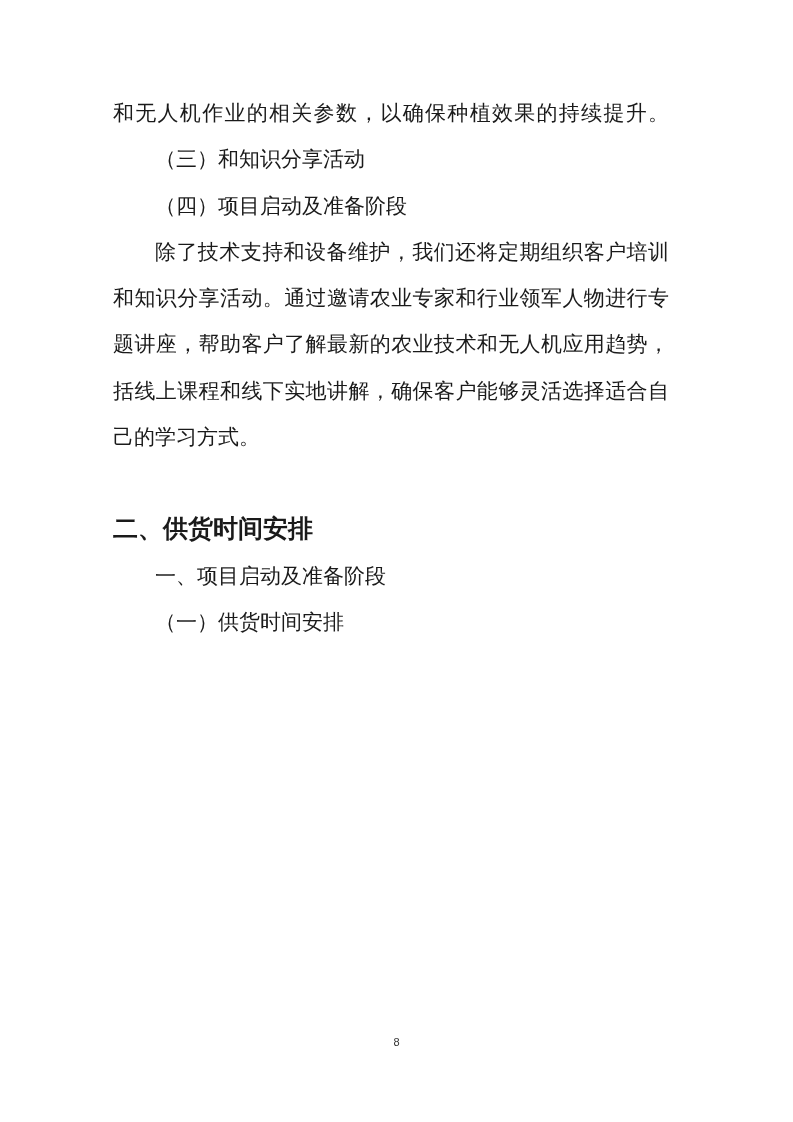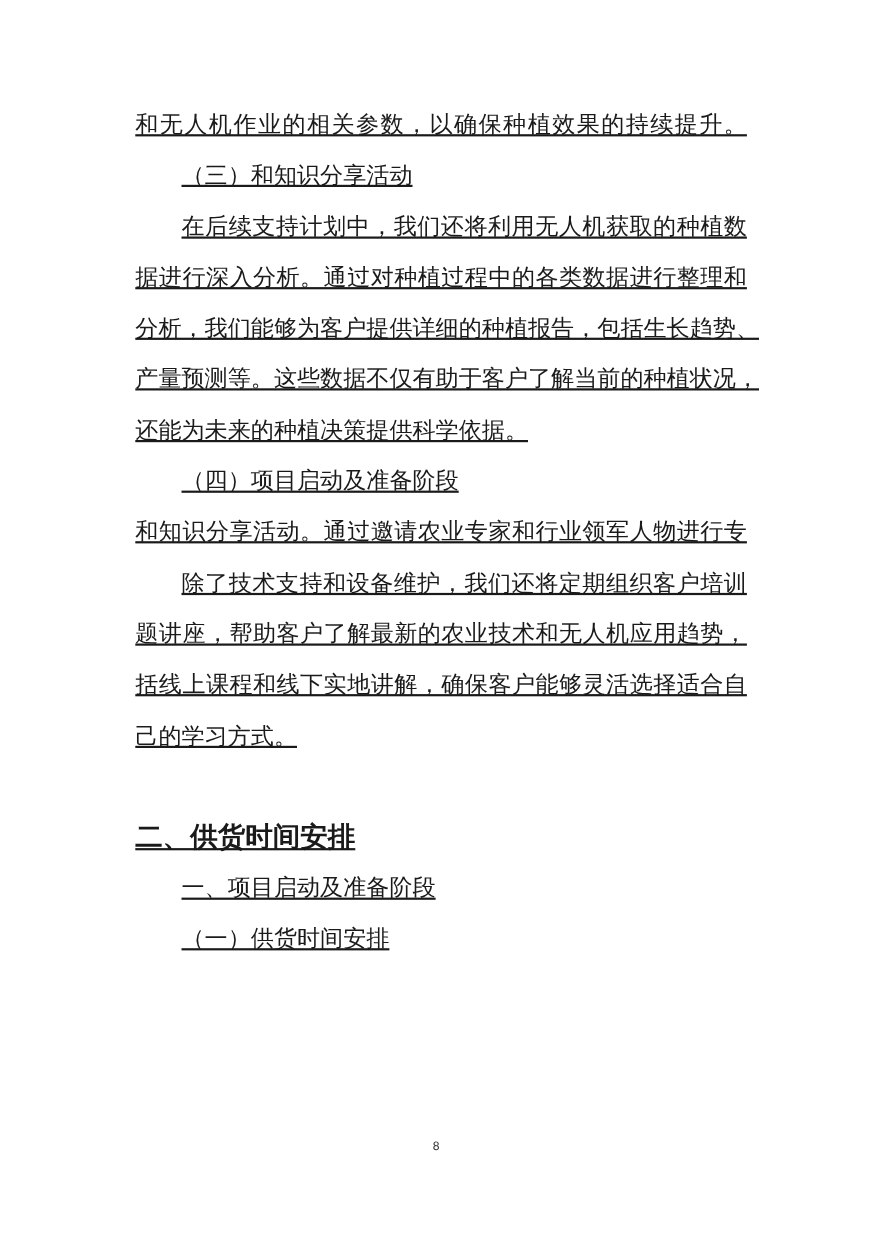--- a/index.html
+++ b/index.html
@@ -2,21 +2,21 @@
 <html><head>
   <meta charset="utf-8">
   <style>
     html, body { margin: 0; padding: 0; background: #ffffff; }
     body {
       width: 793px; height: 1122px; position: relative; overflow: hidden;
       font-family: "DejaVu Serif", "Liberation Serif", serif;
       color: #1a1a1a;
     }
     .page { position: absolute; left: 0; top: 0; width: 793px; height: 1122px; background: #fff; }
-    .content { position: absolute; left: 123px; top: 90px; width: 556px; text-decoration: underline; }
+    .content { position: absolute; left: 113px; top: 90px; width: 556px; }
     .line {
       height: 46.3px; line-height: 46.3px; font-size: 21px; white-space: nowrap;
       text-align: justify; text-align-last: justify; letter-spacing: 0;
     }
     .line.last { text-align-last: left; }
     .indent { padding-left: 42px; }
     .heading { text-align-last: left; }
     .bold { font-weight: bold; font-family: "DejaVu Sans", "Liberation Sans", sans-serif; font-size: 25px; }
     .gap { height: 46px; }
     .page-number {
@@ -27,33 +27,26 @@
 </head>
 <body>
 
 <div class="page">
   <div class="content">
 
     <div class="line">和无人机作业的相关参数，以确保种植效果的持续提升。</div>
 
     <div class="line indent heading">（三）和知识分享活动</div>
 
-    <div>
-      <div class="line indent">在后续支持计划中，我们还将利用无人机获取的种植数</div>
-      <div class="line">据进行深入分析。通过对种植过程中的各类数据进行整理和</div>
-      <div class="line">分析，我们能够为客户提供详细的种植报告，包括生长趋势、</div>
-      <div class="line">产量预测等。这些数据不仅有助于客户了解当前的种植状况，</div>
-      <div class="line last">还能为未来的种植决策提供科学依据。</div>
-    </div>
 
     <div class="line indent heading">（四）项目启动及准备阶段</div>
 
     <div>
+      <div class="line indent">除了技术支持和设备维护，我们还将定期组织客户培训</div>
       <div class="line">和知识分享活动。通过邀请农业专家和行业领军人物进行专</div>
-      <div class="line indent">除了技术支持和设备维护，我们还将定期组织客户培训</div>
       <div class="line">题讲座，帮助客户了解最新的农业技术和无人机应用趋势，</div>
       <div class="line">括线上课程和线下实地讲解，确保客户能够灵活选择适合自</div>
       <div class="line last">己的学习方式。</div>
     </div>
 
     <div class="gap"></div>
 
     <div class="line heading bold">二、供货时间安排</div>
 
     <div class="line indent heading">一、项目启动及准备阶段</div>

